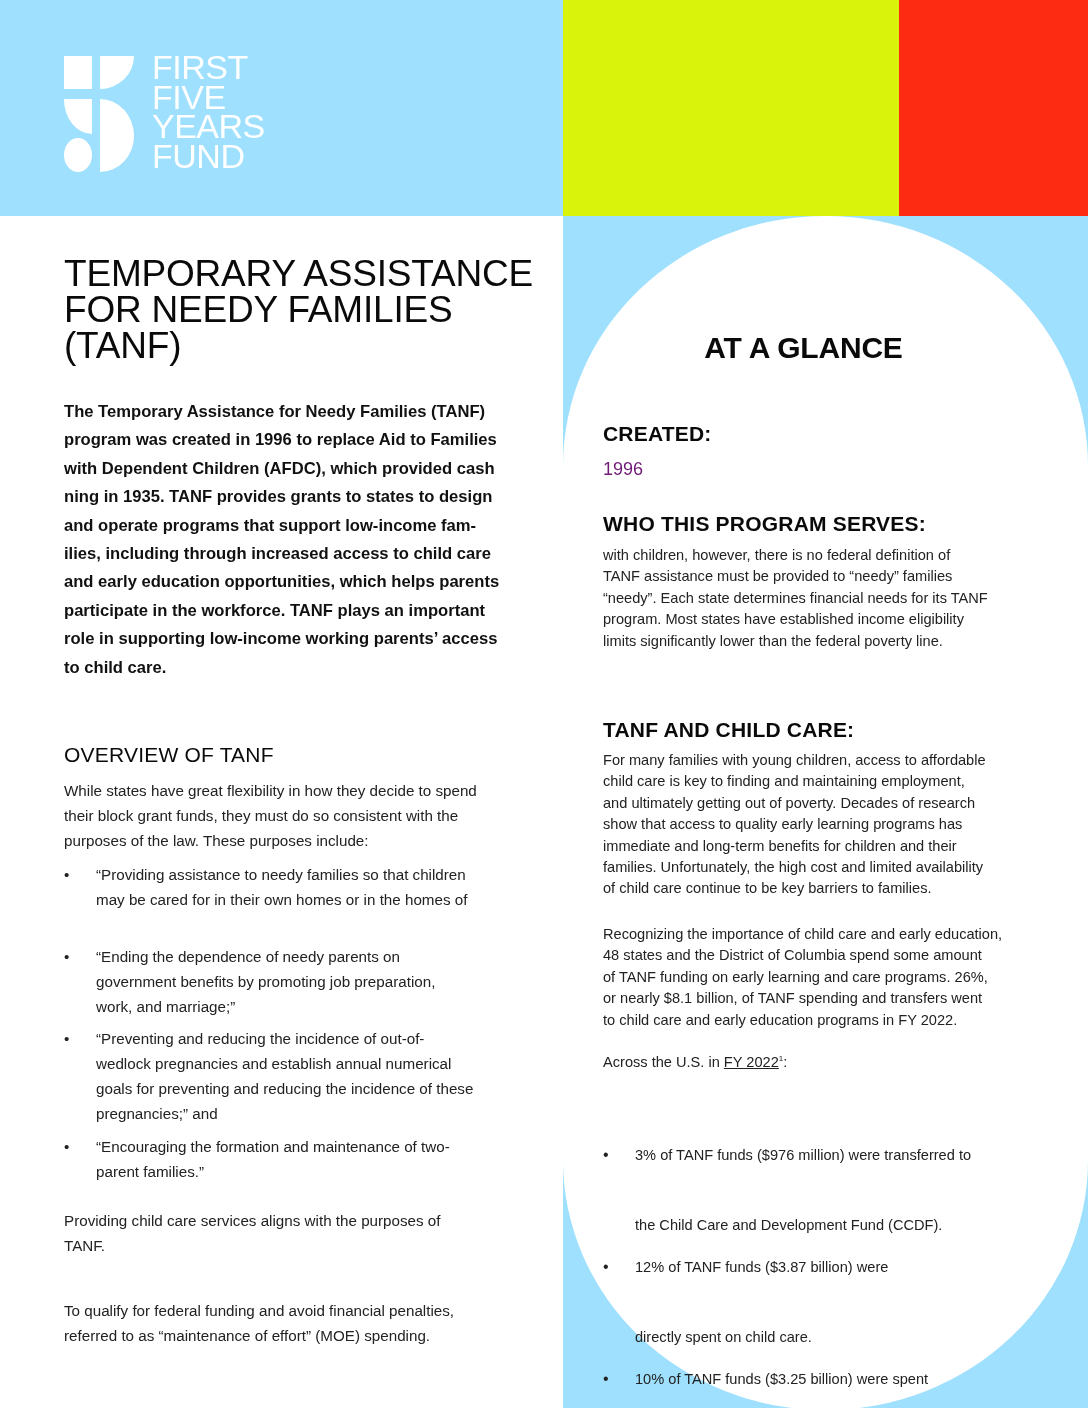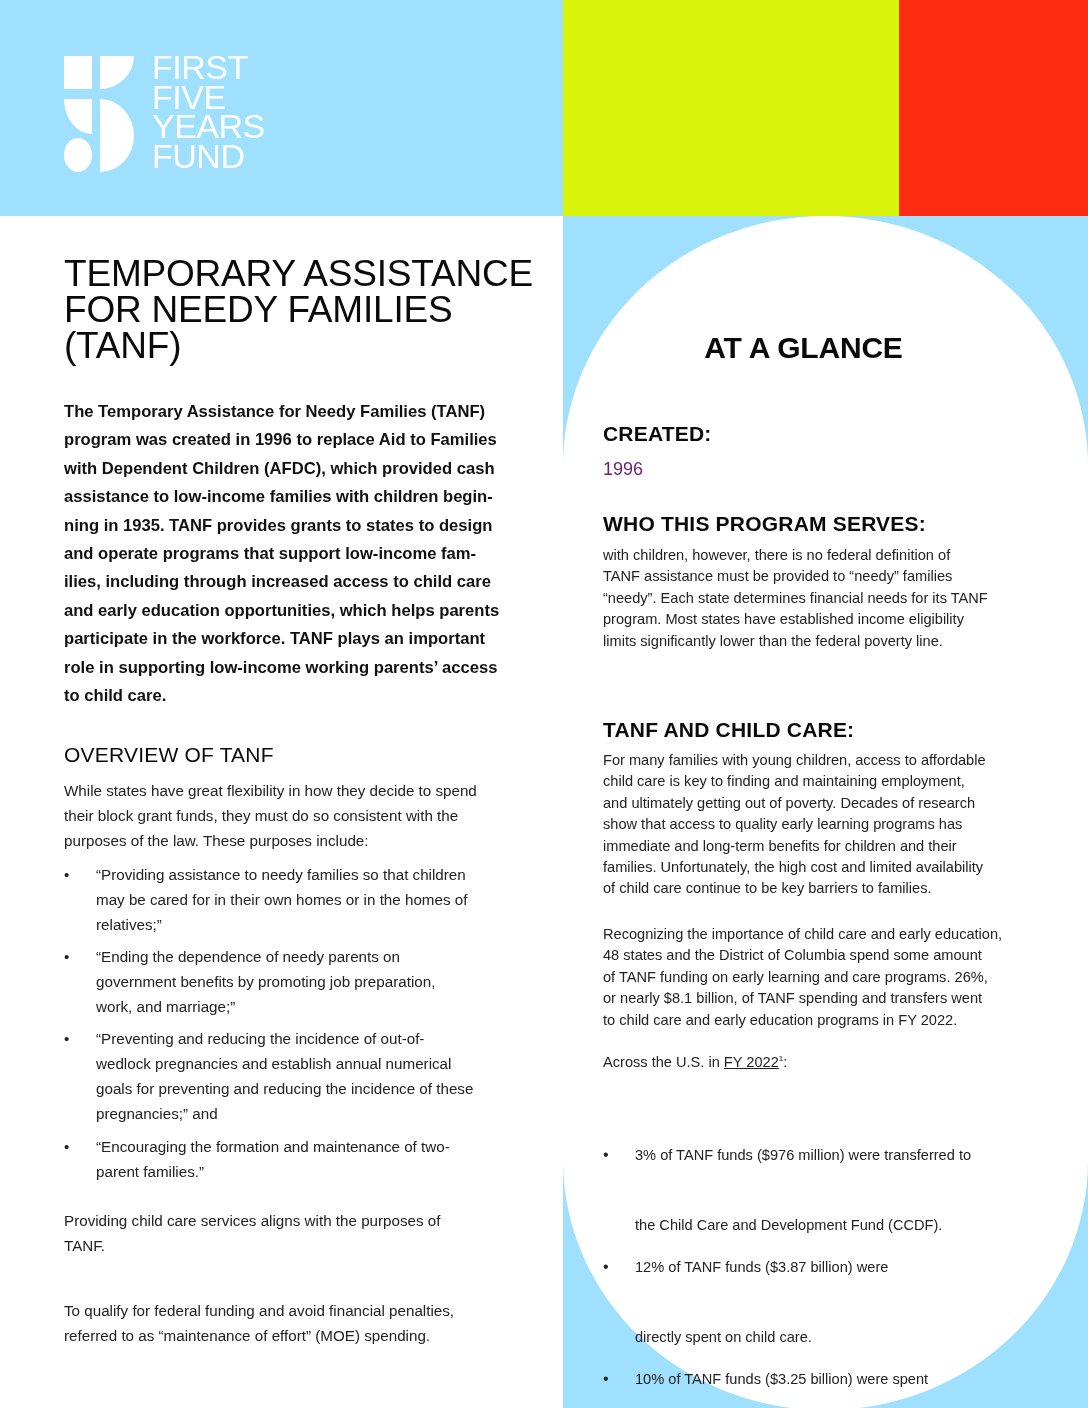--- a/index.html
+++ b/index.html
@@ -86,42 +86,40 @@
 <h1 class="title">
   <div>TEMPORARY ASSISTANCE</div>
   <div>FOR NEEDY FAMILIES</div>
   <div>(TANF)</div>
 </h1>
 
 <div class="intro">
   <div>The Temporary Assistance for Needy Families (TANF)</div>
   <div>program was created in 1996 to replace Aid to Families</div>
   <div>with Dependent Children (AFDC), which provided cash</div>
-  <div>assistance to low-income families with children begin-</div>
   <div>ning in 1935. TANF provides grants to states to design</div>
   <div>and operate programs that support low-income fam-</div>
   <div>ilies, including through increased access to child care</div>
   <div>and early education opportunities, which helps parents</div>
   <div>participate in the workforce. TANF plays an important</div>
   <div>role in supporting low-income working parents’ access</div>
   <div>to child care.</div>
 </div>
 
 <h2 class="overview-h">OVERVIEW OF TANF</h2>
 <div class="overview-p">
   <div>While states have great flexibility in how they decide to spend</div>
   <div>their block grant funds, they must do so consistent with the</div>
   <div>purposes of the law. These purposes include:</div>
 </div>
 <ul class="bullets">
   <li class="b1">
     <span class="dot">•</span>
     <div class="line">“Providing assistance to needy families so that children</div>
     <div class="line">may be cared for in their own homes or in the homes of</div>
-    <div class="line">relatives;”</div>
   </li>
   <li class="b2">
     <span class="dot">•</span>
     <div class="line">“Ending the dependence of needy parents on</div>
     <div class="line">government benefits by promoting job preparation,</div>
     <div class="line">work, and marriage;”</div>
   </li>
   <li class="b3">
     <span class="dot">•</span>
     <div class="line">“Preventing and reducing the incidence of out-of-</div>

